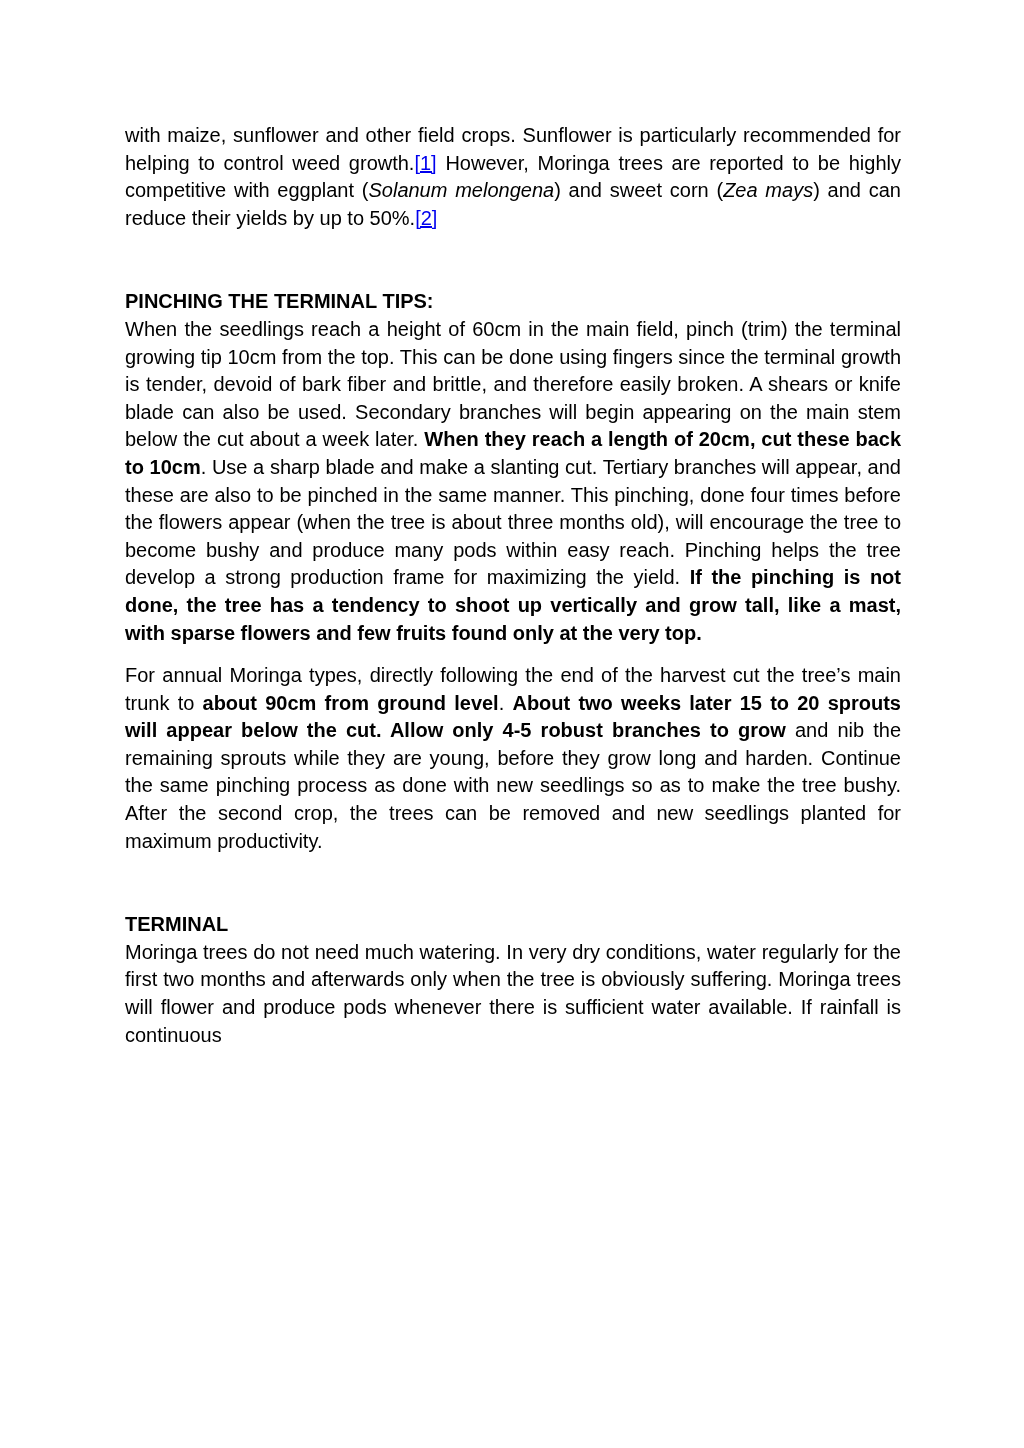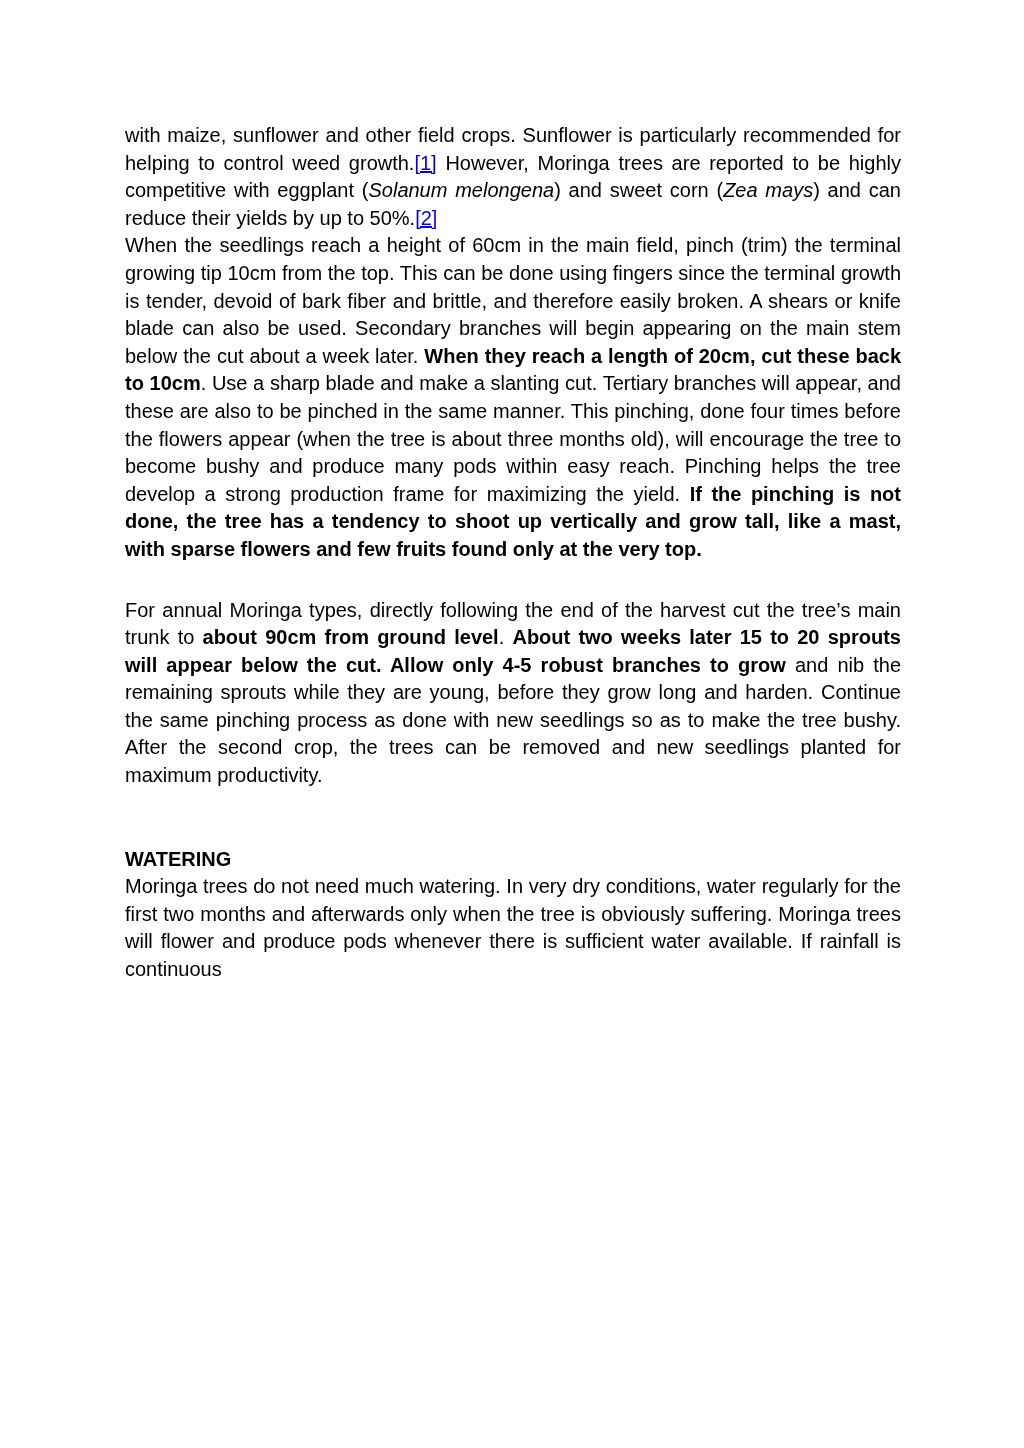--- a/index.html
+++ b/index.html
@@ -18,21 +18,21 @@
     font-family: "Liberation Sans", "DejaVu Sans", sans-serif;
     font-size: 20px;
     line-height: 27.6px;
     color: #000000;
   }
   .para {
     margin: 0;
     text-align: justify;
   }
   .mt-blank {
-    margin-top: 33px;
+    margin-top: 15px;
   }
   .section-heading {
     margin: 56px 0 0 0;
     font-size: 20px;
     line-height: 27.6px;
     font-weight: bold;
     text-align: left;
   }
   .bold { font-weight: bold; }
   .it { font-style: italic; }
@@ -42,23 +42,24 @@
     cursor: pointer;
   }
 </style>
 </head>
 <body>
 
 <div class="page">
 
   <p class="para"><span>with maize, sunflower and other field crops.  Sunflower is particularly recommended for helping to control weed growth.</span><a class="flink">[1]</a><span> However, Moringa trees are reported to be highly competitive with eggplant (</span><span class="it">Solanum melongena</span><span>) and sweet corn (</span><span class="it">Zea mays</span><span>) and can reduce their yields by up to 50%.</span><a class="flink">[2]</a></p>
 
+  <h2 class="section-heading">PINCHING THE TERMINAL TIPS:</h2>
 
   <p class="para"><span>When the seedlings reach a height of 60cm in the main field, pinch (trim) the terminal growing tip 10cm from the top.  This can be done using fingers since the terminal growth is tender, devoid of bark fiber and brittle, and therefore easily broken.  A shears or knife blade can also be used.  Secondary branches will begin appearing on the main stem below the cut about a week later.  </span><span class="bold">When they reach a length of 20cm, cut these back to 10cm</span><span>. Use a sharp blade and make a slanting cut.  Tertiary branches will appear, and these are also to be pinched in the same manner.  This pinching, done four times before the flowers appear (when the tree is about three months old), will encourage the tree to become bushy and produce many pods within easy reach. Pinching helps the tree develop a strong production frame for maximizing the yield.  </span><span class="bold">If the pinching is not done, the tree has a tendency to shoot up vertically and grow tall, like a mast, with sparse flowers and few fruits found only at the very top.</span></p>
 
   <p class="para mt-blank"><span>For annual Moringa types, directly following the end of the harvest cut the tree’s main trunk to </span><span class="bold">about 90cm from ground level</span><span>.  </span><span class="bold">About two weeks later 15 to 20 sprouts will appear below the cut.  Allow only 4-5 robust branches to grow</span><span> and nib the remaining sprouts while they are young, before they grow long and harden.  Continue the same pinching process as done with new seedlings so as to make the tree bushy.  After the second crop, the trees can be removed and new seedlings planted for maximum productivity.</span></p>
 
 
-  <h2 class="section-heading">WATERING</h2>
+  <h2 class="section-heading">TERMINAL</h2>
 
   <p class="para"><span>Moringa trees do not need much watering.  In very dry conditions, water regularly for the first two months and afterwards only when the tree is obviously suffering.  Moringa trees will flower and produce pods whenever there is sufficient water available.   If rainfall is continuous</span></p>
 
 </div>
 
 </body></html>

